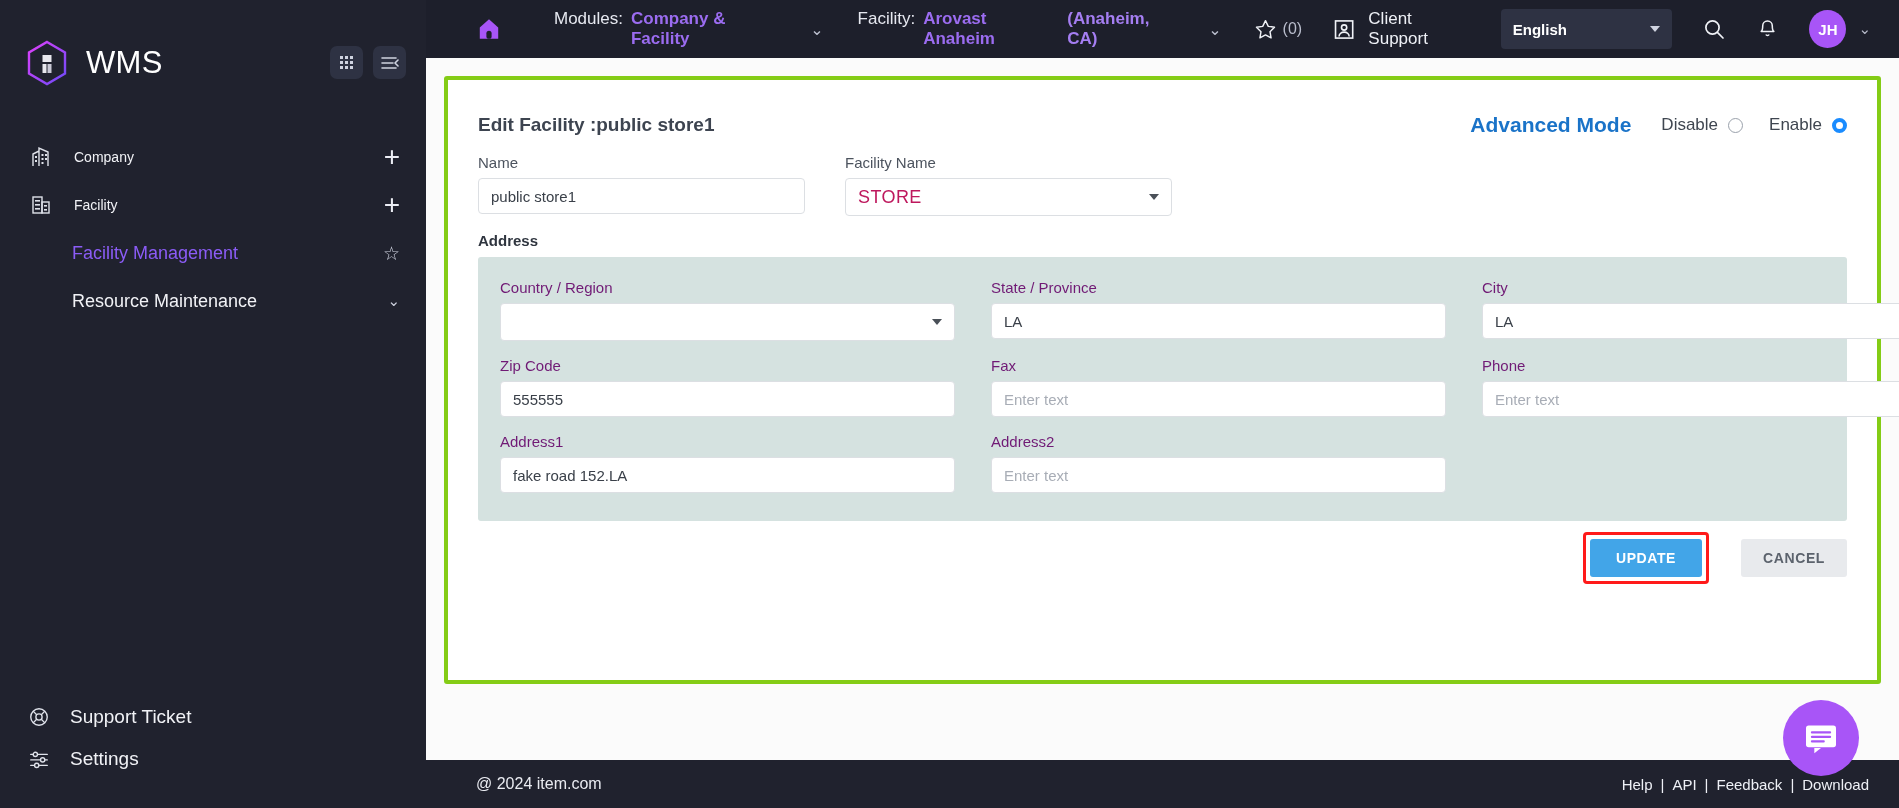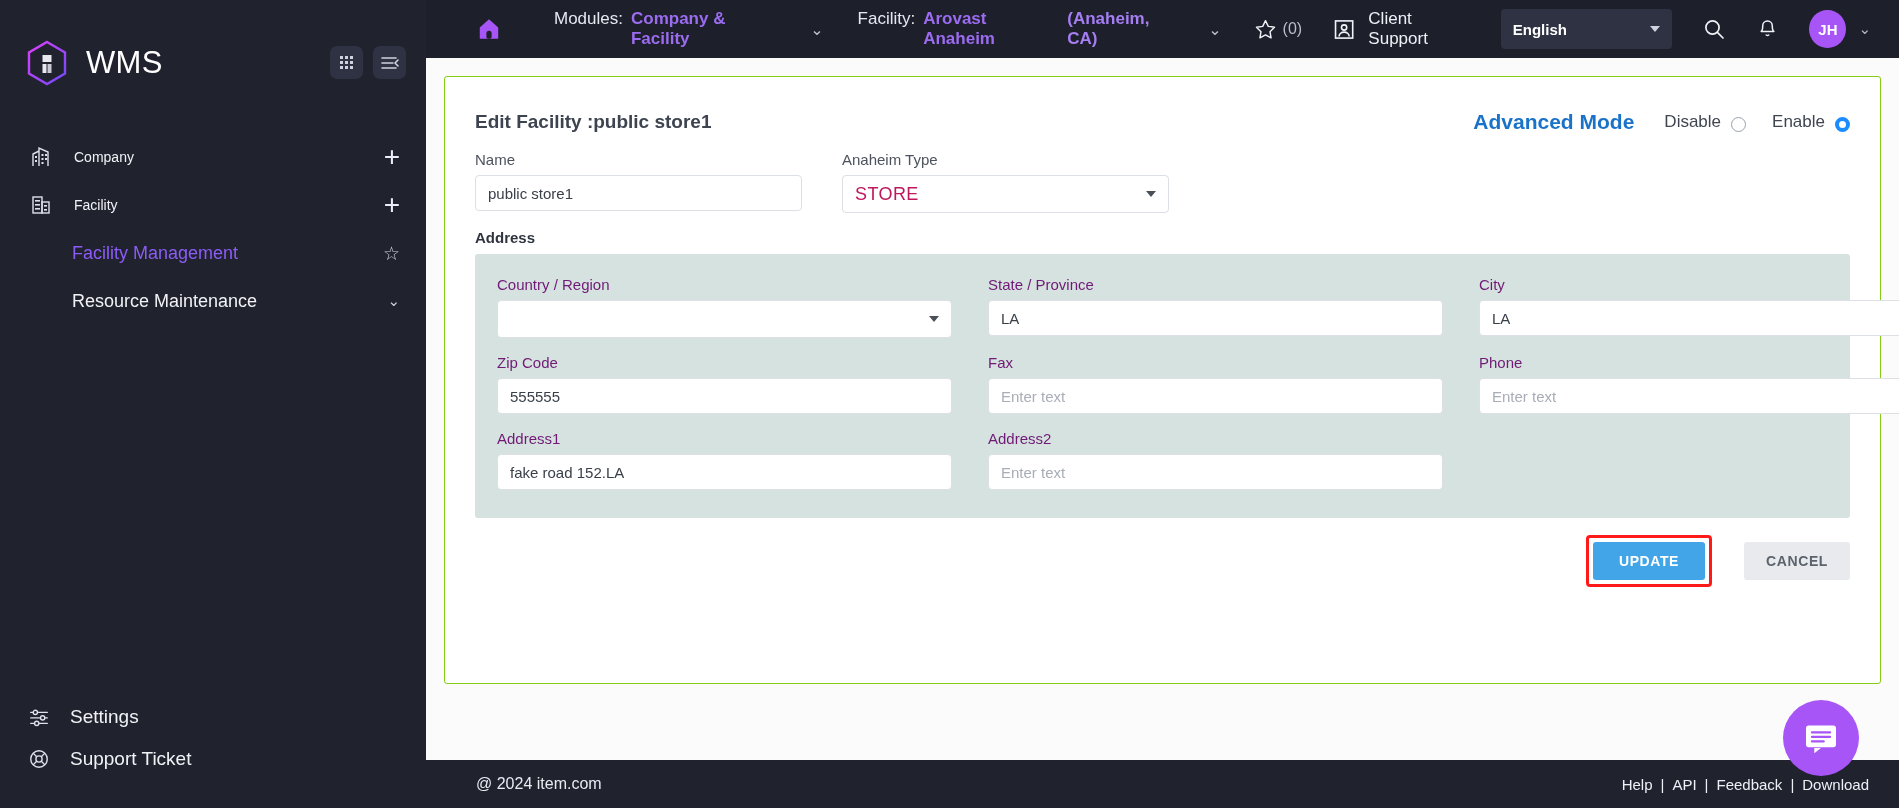--- a/index.html
+++ b/index.html
@@ -97,30 +97,30 @@
   .avatar {
     margin-left: 30px; width: 38px; height: 38px; border-radius: 50%;
     background: #a855f7; color: #fff; font-size: 15px; font-weight: 700;
     display: flex; align-items: center; justify-content: center; cursor: pointer;
   }
   .avatar-chev { color: #b9bdcc; font-size: 15px; margin-left: 12px; margin-right: 28px; cursor: pointer; }
 
   
   .main { flex: 1; background: #fbfbfb; padding: 18px 18px 0 18px; overflow: hidden; }
   .card {
-    background: #ffffff; border: 1px solid #84cc16; border-radius: 3px;
+    background: #ffffff; border: 4px solid #84cc16; border-radius: 3px;
     height: 608px; padding: 24px 30px 0 30px; position: relative;
   }
   .card-head { display: flex; align-items: center; height: 42px; }
   .card-title { font-size: 19px; font-weight: 700; color: #3d4450; }
   .adv-mode {
     margin-left: auto; color: #1a73c8; font-size: 21px; font-weight: 700;
   }
   .radio-grp { display: flex; align-items: center; margin-left: 30px; }
-  .radio-item { display: flex; align-items: flex-end; margin-left: 26px; cursor: pointer; }
+  .radio-item { display: flex; align-items: center; margin-left: 26px; cursor: pointer; }
   .radio-item:first-child { margin-left: 0; }
   .radio-text { font-size: 17px; color: #3f4650; margin-right: 10px; }
   .radio-dot {
     width: 15px; height: 15px; border-radius: 50%;
     border: 1.6px solid #9aa1ab; background: #fff;
   }
   .radio-dot.on {
     border: 4.5px solid #1a8cff; background: #fff;
   }
 
@@ -289,37 +289,37 @@
       <div class="sub-row">
         <span class="sub-label plain">Resource Maintenance</span>
         <span class="sub-chev">⌄</span>
       </div>
     </nav>
 
     <div class="sidebar-bottom">
       <div class="bottom-row">
         <span class="nav-ico">
           <svg width="22" height="22" viewBox="0 0 24 24">
+            <circle cx="12" cy="12" r="9" fill="none" stroke="#dfe2ea" stroke-width="1.5"></circle>
+            <circle cx="12" cy="12" r="3.4" fill="none" stroke="#dfe2ea" stroke-width="1.5"></circle>
+            <path d="M5.6 5.6l3.9 3.9M14.5 14.5l3.9 3.9M18.4 5.6l-3.9 3.9M9.5 14.5l-3.9 3.9" stroke="#dfe2ea" stroke-width="1.5"></path>
+          </svg>
+        </span>
+        <span class="bottom-label">Support Ticket</span>
+      </div>
+      <div class="bottom-row">
+        <span class="nav-ico">
+          <svg width="22" height="22" viewBox="0 0 24 24">
             <path d="M3 7h18M3 13h18M3 19h18" stroke="#dfe2ea" stroke-width="1.5" stroke-linecap="round"></path>
             <circle cx="8" cy="7" r="2.3" fill="#20222e" stroke="#dfe2ea" stroke-width="1.5"></circle>
             <circle cx="16" cy="13" r="2.3" fill="#20222e" stroke="#dfe2ea" stroke-width="1.5"></circle>
             <circle cx="9.5" cy="19" r="2.3" fill="#20222e" stroke="#dfe2ea" stroke-width="1.5"></circle>
           </svg>
         </span>
         <span class="bottom-label">Settings</span>
-      </div>
-      <div class="bottom-row">
-        <span class="nav-ico">
-          <svg width="22" height="22" viewBox="0 0 24 24">
-            <circle cx="12" cy="12" r="9" fill="none" stroke="#dfe2ea" stroke-width="1.5"></circle>
-            <circle cx="12" cy="12" r="3.4" fill="none" stroke="#dfe2ea" stroke-width="1.5"></circle>
-            <path d="M5.6 5.6l3.9 3.9M14.5 14.5l3.9 3.9M18.4 5.6l-3.9 3.9M9.5 14.5l-3.9 3.9" stroke="#dfe2ea" stroke-width="1.5"></path>
-          </svg>
-        </span>
-        <span class="bottom-label">Support Ticket</span>
       </div>
     </div>
   </aside>
 
   <div class="right">
 
     <header class="topbar">
       <span class="home-ico">
         <svg width="26" height="26" viewBox="0 0 24 24">
           <path d="M12 3L3.5 10.5V21h17V10.5L12 3z" fill="#a855f7"></path>
@@ -396,21 +396,21 @@
             </label>
           </div>
         </div>
 
         <div class="row-top">
           <div class="col-name">
             <div class="field-label">Name</div>
             <input class="inp" value="public store1" style="">
           </div>
           <div class="col-type">
-            <div class="field-label">Anaheim Type</div>
+            <div class="field-label">Facility Name</div>
             <div class="sel">
               <span class="sel-val">STORE</span>
               <span class="sel-caret"></span>
             </div>
           </div>
         </div>
 
         <div class="field-label bold addr-title">Address</div>
 
         <div class="addr-panel">

